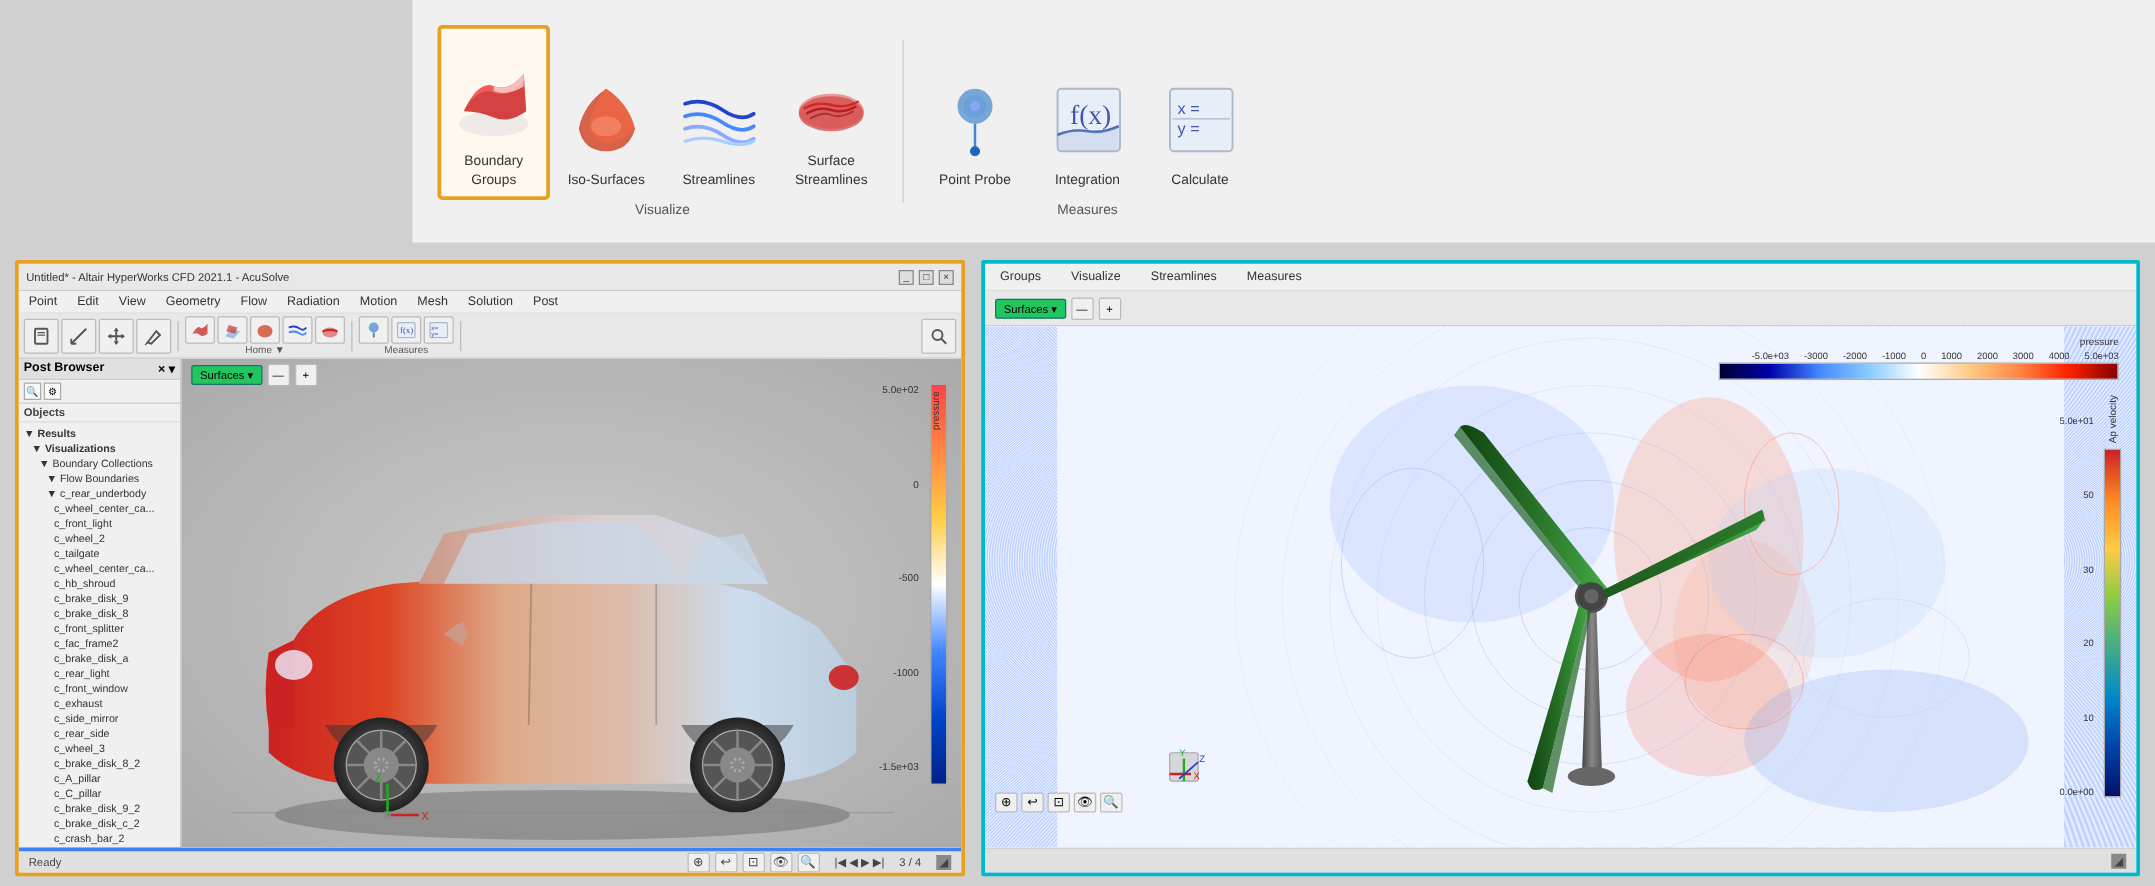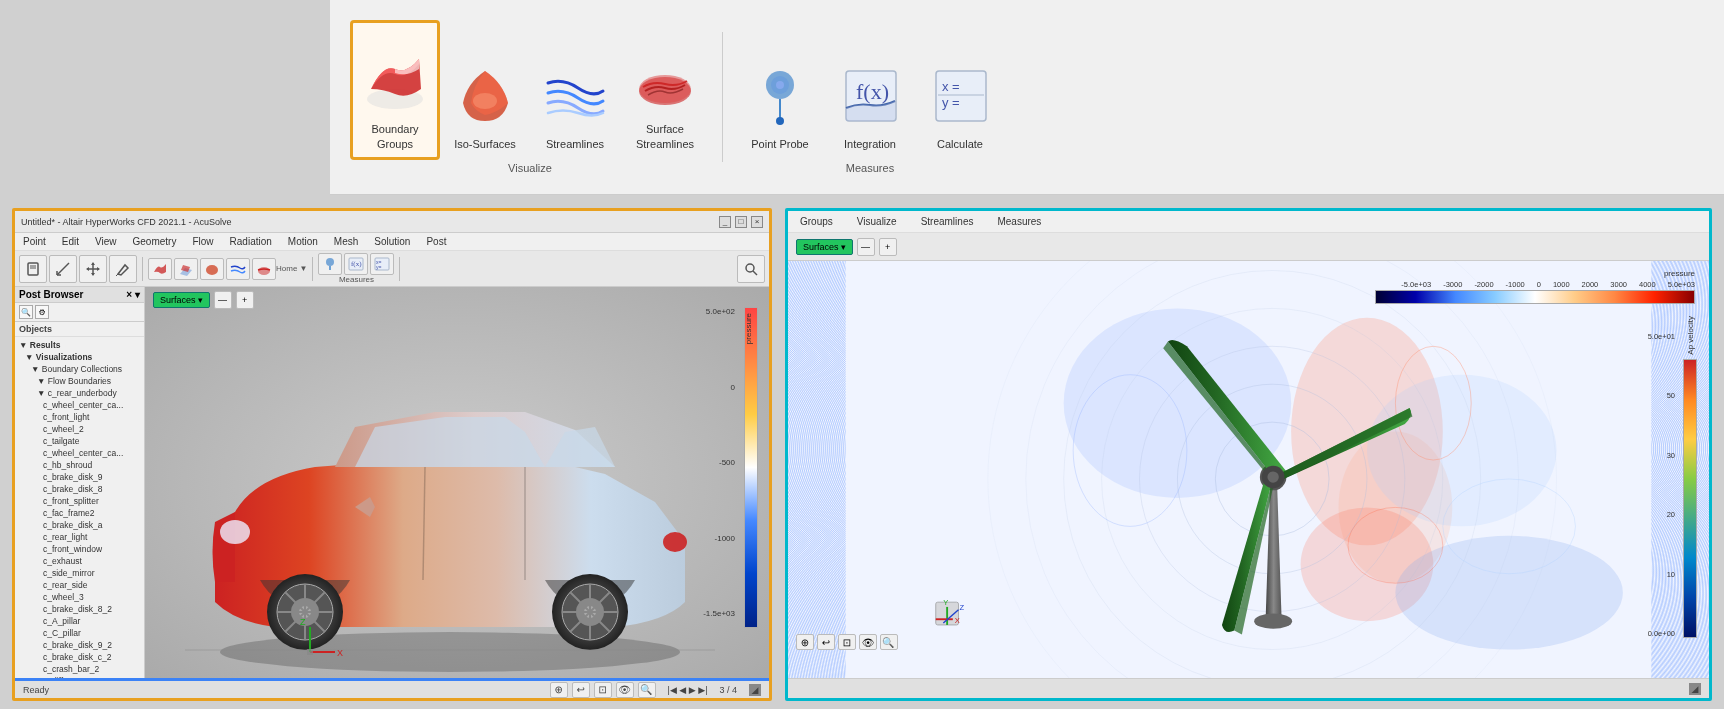--- a/index.html
+++ b/index.html
@@ -596,21 +596,21 @@
       </div>
       <div class="inner-tb-btn">
         <svg width="16" height="16">
             <path d="M3 13 L10 4 L13 7 L6 14Z" fill="none" stroke="#555" stroke-width="1.5"></path>
             <line x1="3" y1="13" x2="1" y2="15" stroke="#555" stroke-width="1"></line>
           </svg>
       </div>
 
       <div class="inner-tb-sep"></div>
 
-      <div style="display:flex;flex-direction:row;align-items:center;font-size:9px;">
+      <div style="display:flex;flex-direction:column;align-items:center;font-size:9px;">
         <div style="display:flex;gap:2px;">
           <div class="inner-tb-btn" style="width:24px;height:22px;">
             <svg width="16" height="14">
                 <path d="M2 10 Q6 3 8 5 Q10 7 14 2 L14 10 Q10 13 8 11 Q6 9 2 10Z" fill="#cc3333" opacity="0.8"></path>
               </svg>
           </div>
           <div class="inner-tb-btn" style="width:24px;height:22px;">
             <svg width="16" height="14">
                 <path d="M2 12 L7 6 L14 8 L9 14Z" fill="#88aadd" opacity="0.7"></path>
                 <path d="M5 3 L12 5 L10 10 L3 8Z" fill="#cc3333" opacity="0.7"></path>

